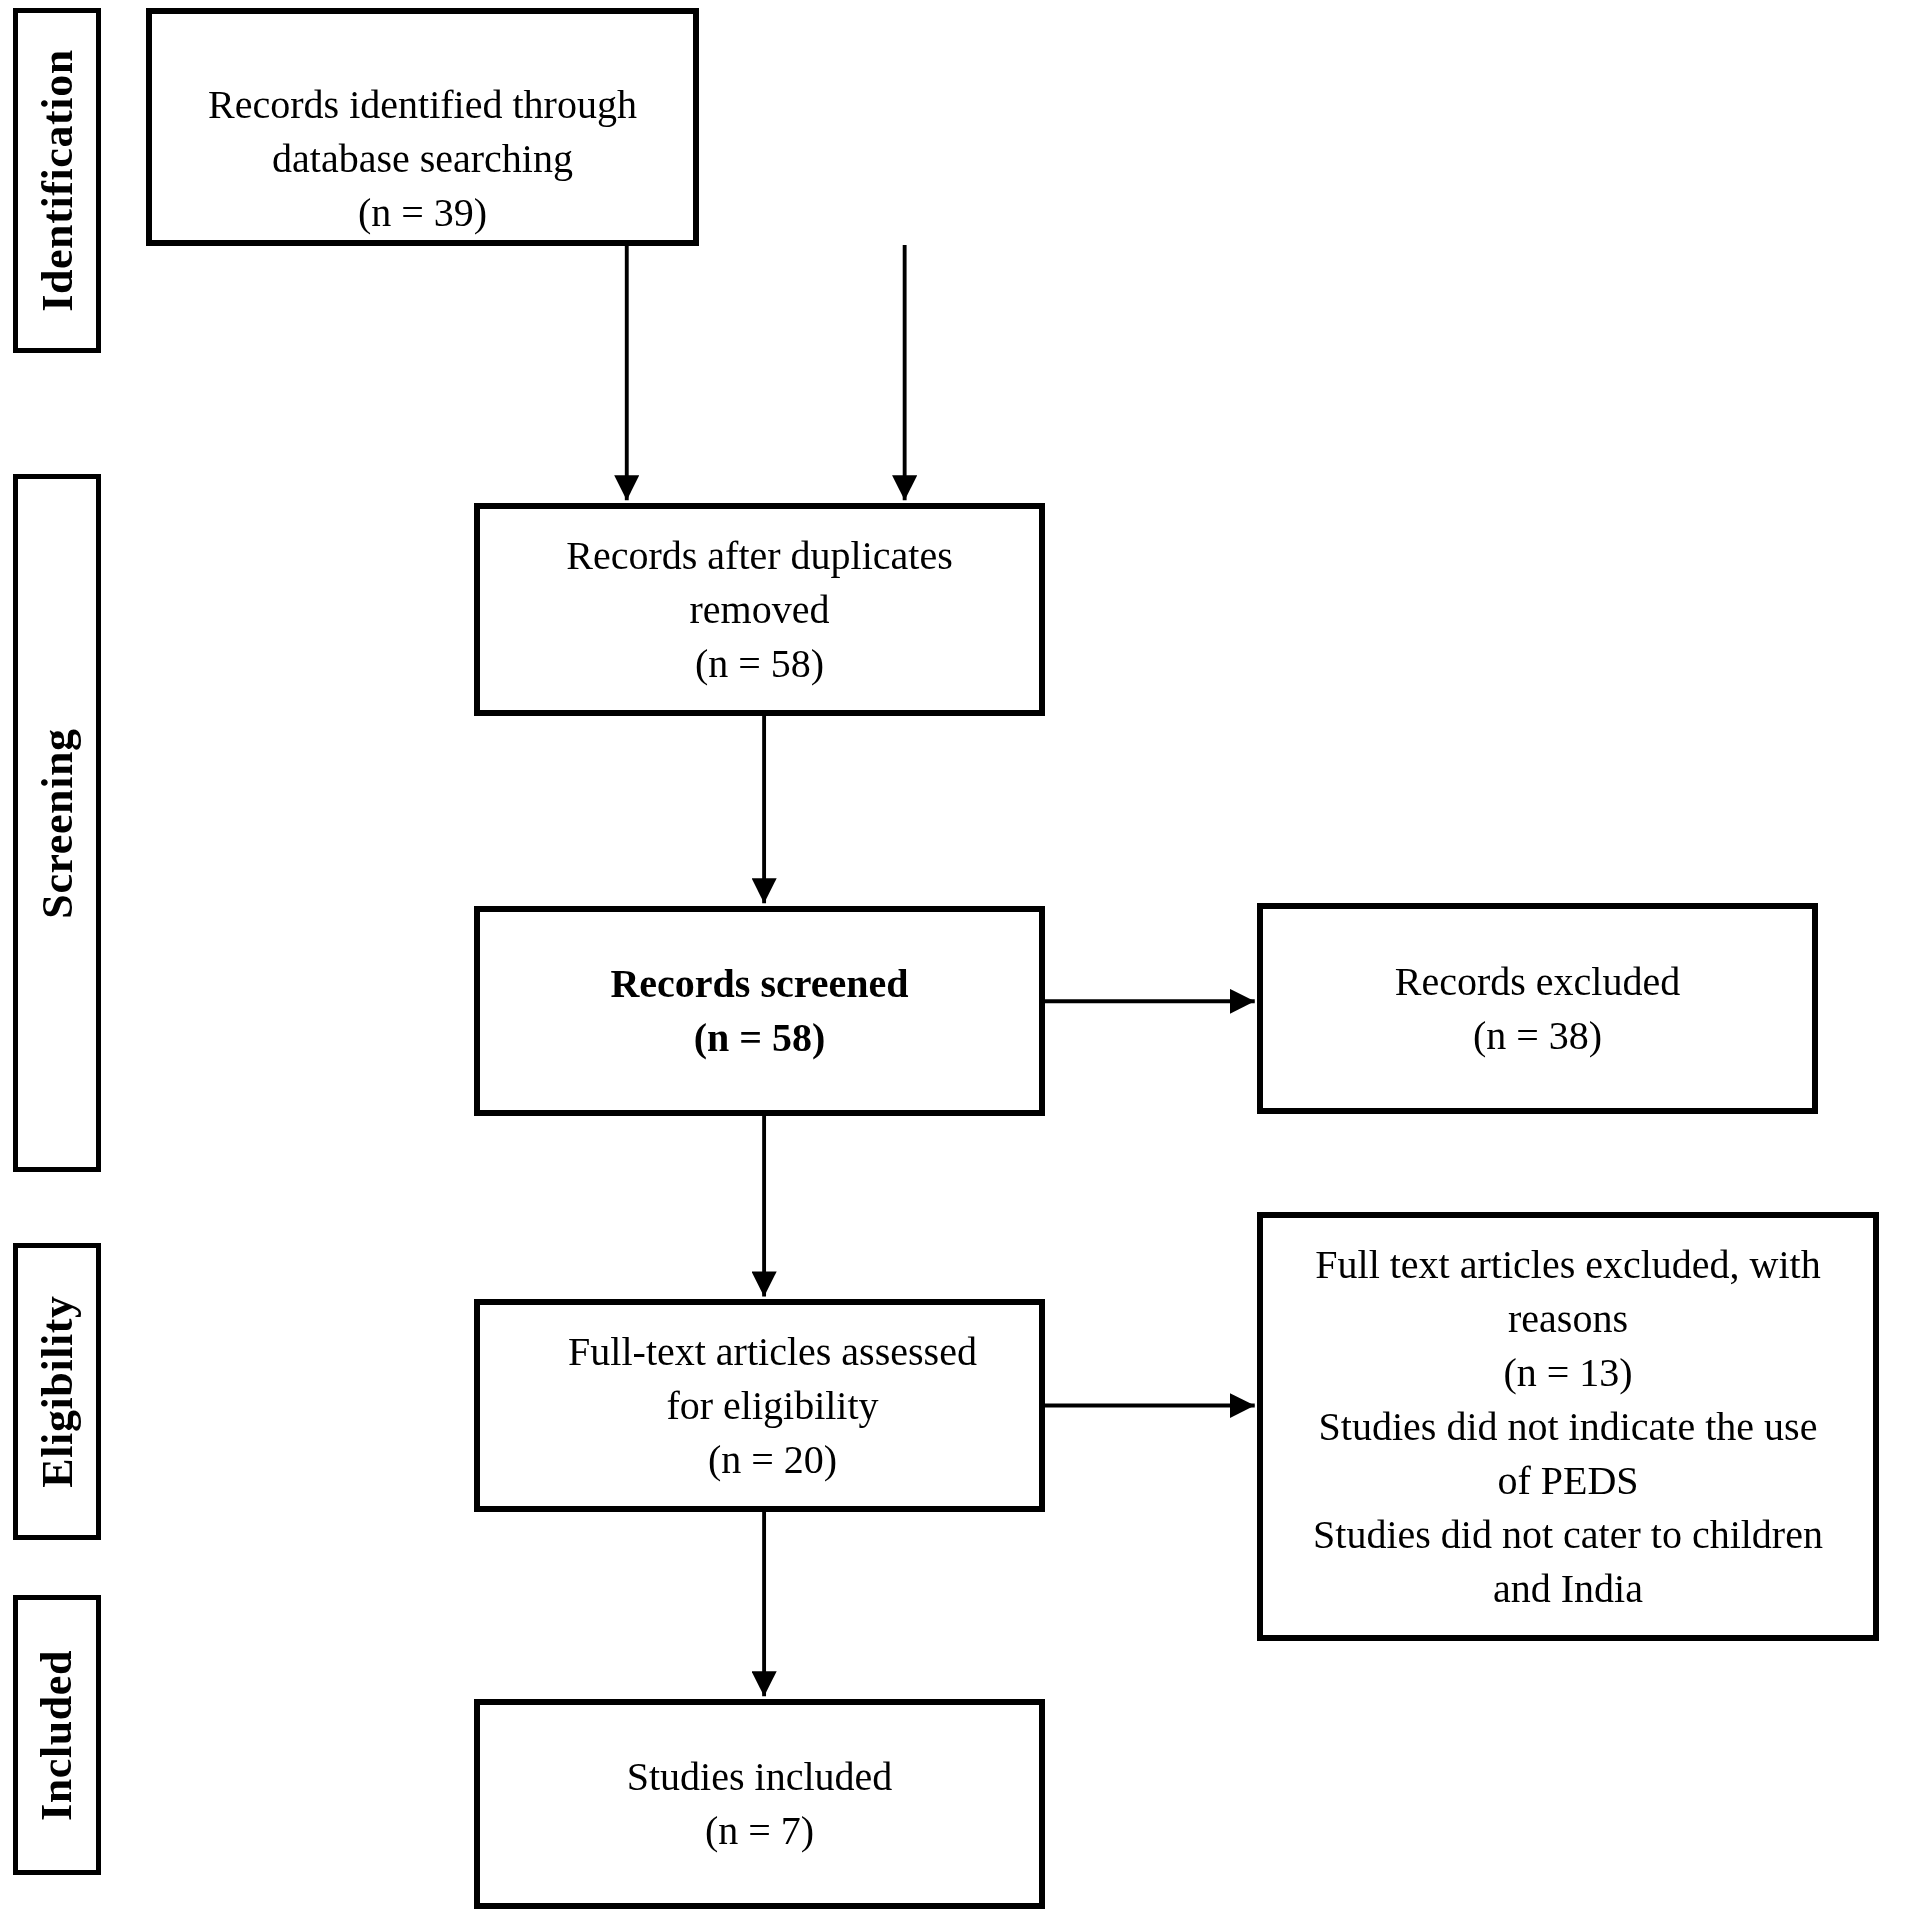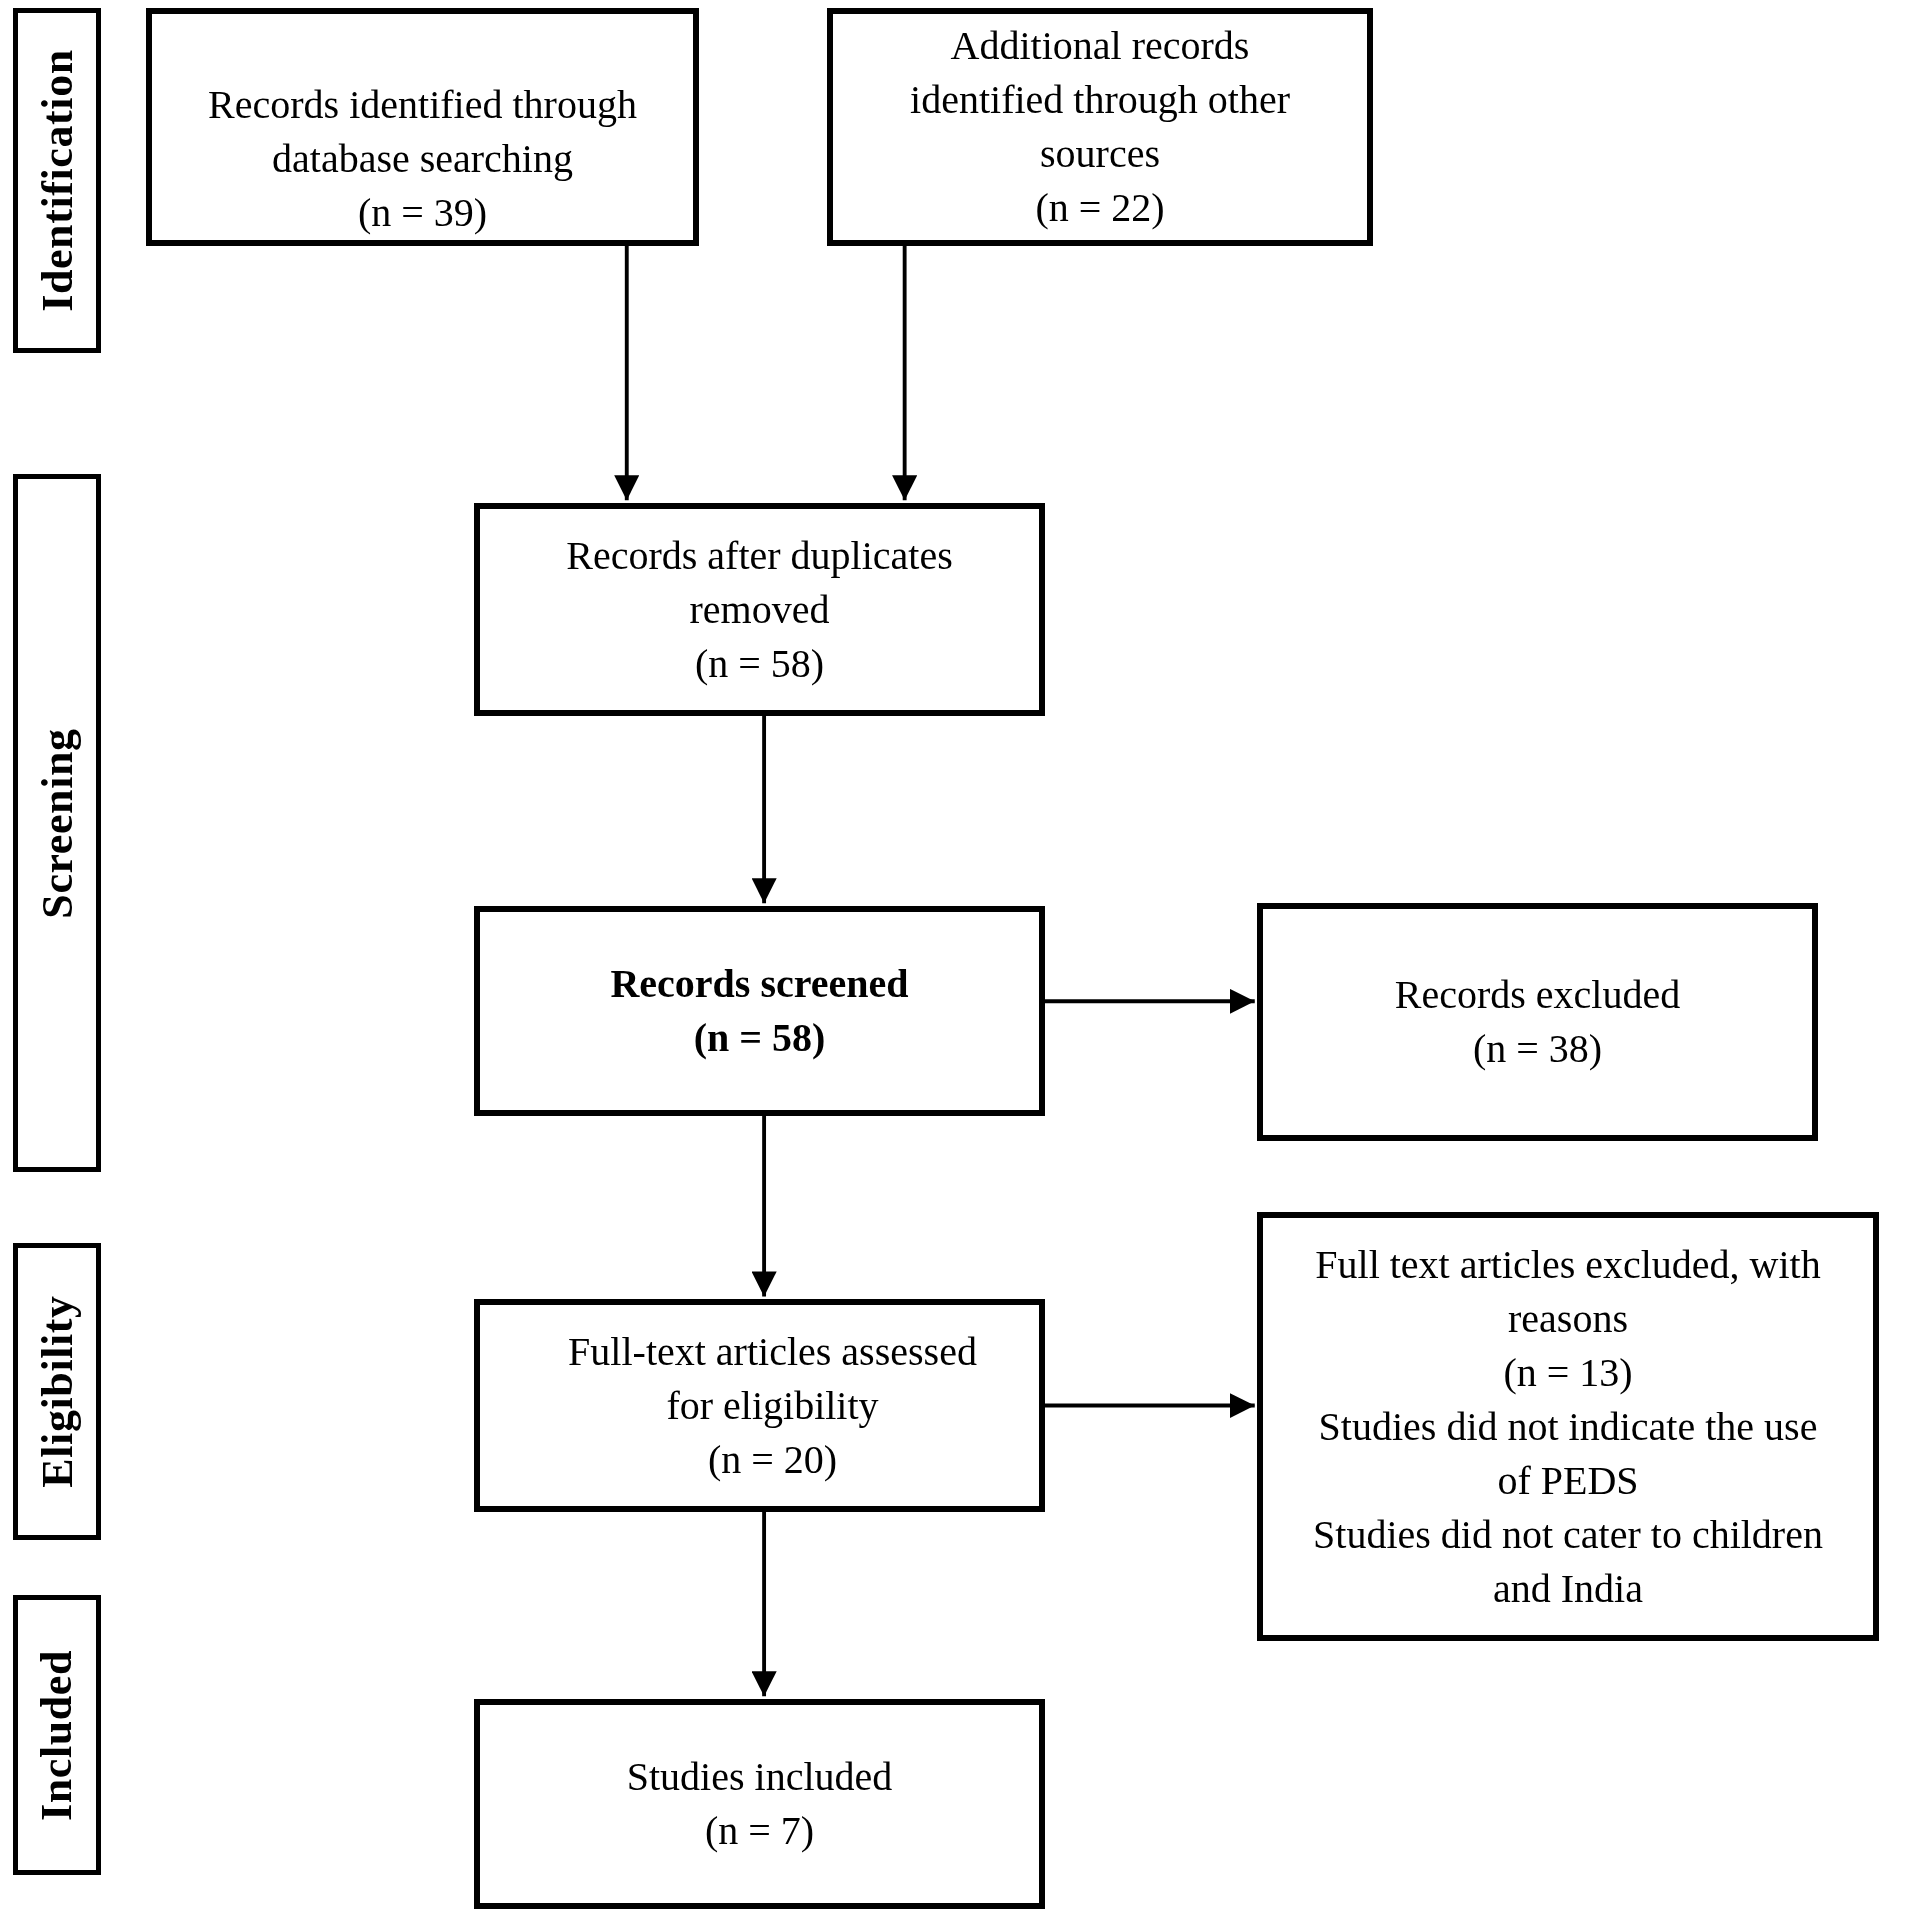--- a/index.html
+++ b/index.html
@@ -57,21 +57,21 @@
     text-align: center;
     white-space: pre-line;
     font-size: 40px;
     line-height: 1.35;
     padding: 0 5.2px;
   }
   #box-records-identified { left: 146px;  top: 8.4px;   width: 553px; height: 238px; align-items: flex-end; }
   #box-additional-records { left: 827px; top: 8.4px;   width: 546px; height: 238px; }
   #box-after-duplicates   { left: 474px;  top: 503px;  width: 571px; height: 213px; }
   #box-records-screened   { left: 474px;  top: 906px; width: 571px; height: 210px; font-weight: bold; }
-  #box-records-excluded   { left: 1257px; top: 903px; width: 561px; height: 238px; }
+  #box-records-excluded   { left: 1257px; top: 903px; width: 561px; height: 211px; }
   #box-fulltext-assessed  { left: 474px;  top: 1299px; width: 571px; height: 213px; padding-left: 26px; }
   #box-fulltext-excluded  { left: 1257px; top: 1212px; width: 622px; height: 429px; }
   #box-studies-included   { left: 474px;  top: 1699px; width: 571px; height: 210px; }
 
   
   .connectors {
     position: absolute;
     left: 0;
     top: 0;
     width: 1926px;
@@ -102,26 +102,20 @@
     <span class="stage-label">Eligibility</span>
   </div>
   <div class="stage" id="stage-included">
     <span class="stage-label">Included</span>
   </div>
 
   <div class="fbox" id="box-records-identified">
     <div class="box-text">Records identified through
 database searching
 (n = 39)</div>
-  </div>
-  <div class="fbox" id="box-additional-records">
-    <div class="box-text">Additional records
-identified through other
-sources
-(n = 22)</div>
   </div>
   <div class="fbox" id="box-after-duplicates">
     <div class="box-text">Records after duplicates
 removed
 (n = 58)</div>
   </div>
   <div class="fbox" id="box-records-screened">
     <div class="box-text">Records screened
 (n = 58)</div>
   </div>

